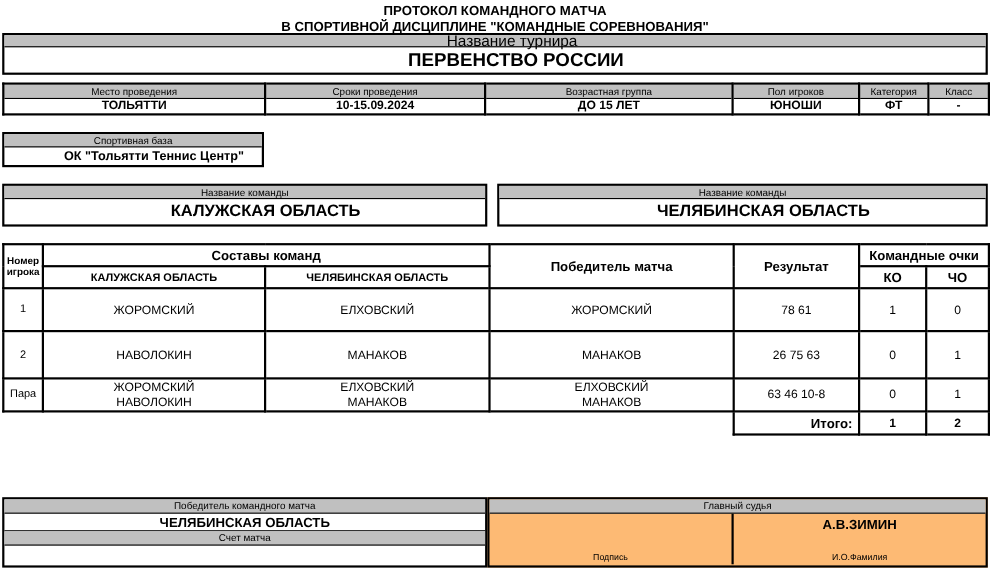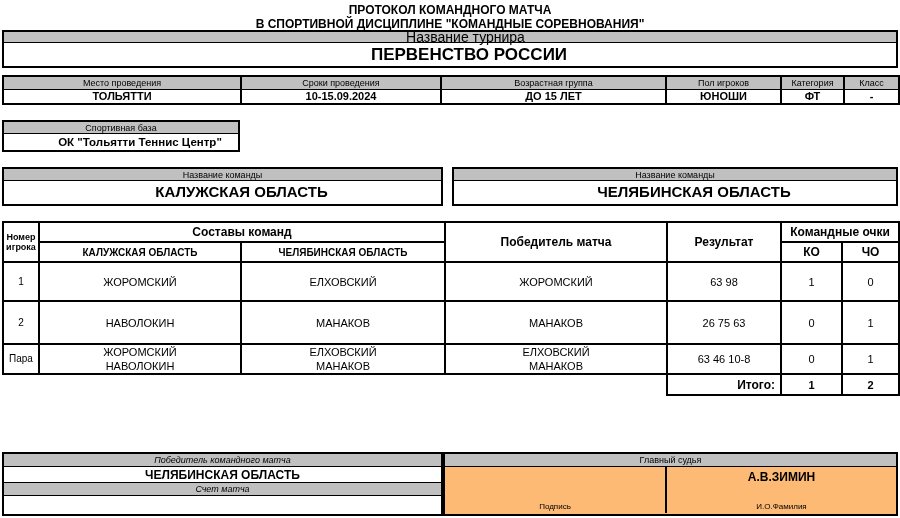--- a/index.html
+++ b/index.html
@@ -50,21 +50,21 @@
   .results td.cell { font-size: 11px; white-space: pre-line; line-height: 14px; }
   .results td.numcol { font-size: 10px; }
   .results td.noborder { border: none; }
   .results td.total-label { font-weight: bold; font-size: 12px; text-align: right; padding-right: 5px; }
   .results td.total-val { font-weight: bold; font-size: 11px; }
 
   
   .winner-box { position: absolute; left: 2px; top: 452px; width: 441px; height: 64px;
     border: 2px solid #000; background: #fff; }
   .winner-box .g { background: #c0c0c0; height: 13px; line-height: 13px; font-size: 9px;
-    text-align: center; border-bottom: 1px solid #000; font-style: italic; }
+    text-align: center; border-bottom: 1px solid #000; }
   .winner-box .w { height: 16px; line-height: 16px; font-size: 12px; font-weight: bold;
     text-align: center; border-bottom: 1px solid #000; }
   .winner-box .w:last-child { border-bottom: none; height: 15px; line-height: 15px; }
 
   .judge-box { position: absolute; left: 443px; top: 452px; width: 455px; height: 64px;
     border: 2px solid #000; background: #fdba74; }
   .judge-box .g { background: #c0c0c0; height: 13px; line-height: 13px; font-size: 9px;
     text-align: center; border-bottom: 1px solid #000; }
   .judge-body { display: flex; height: 46px; }
   .sig-cell { width: 222px; border-right: 2px solid #000; position: relative; }
@@ -157,21 +157,21 @@
       <td class="sub">КАЛУЖСКАЯ ОБЛАСТЬ</td>
       <td class="sub">ЧЕЛЯБИНСКАЯ ОБЛАСТЬ</td>
       <td class="h1">КО</td>
       <td class="h1">ЧО</td>
     </tr>
     <tr style="height:39px;">
       <td class="cell numcol">1</td>
       <td class="cell">ЖОРОМСКИЙ</td>
       <td class="cell">ЕЛХОВСКИЙ</td>
       <td class="cell">ЖОРОМСКИЙ</td>
-      <td class="cell">63 98</td>
+      <td class="cell">78 61</td>
       <td class="cell">1</td>
       <td class="cell">0</td>
     </tr>
     <tr style="height:43px;">
       <td class="cell numcol">2</td>
       <td class="cell">НАВОЛОКИН</td>
       <td class="cell">МАНАКОВ</td>
       <td class="cell">МАНАКОВ</td>
       <td class="cell">26 75 63</td>
       <td class="cell">0</td>

